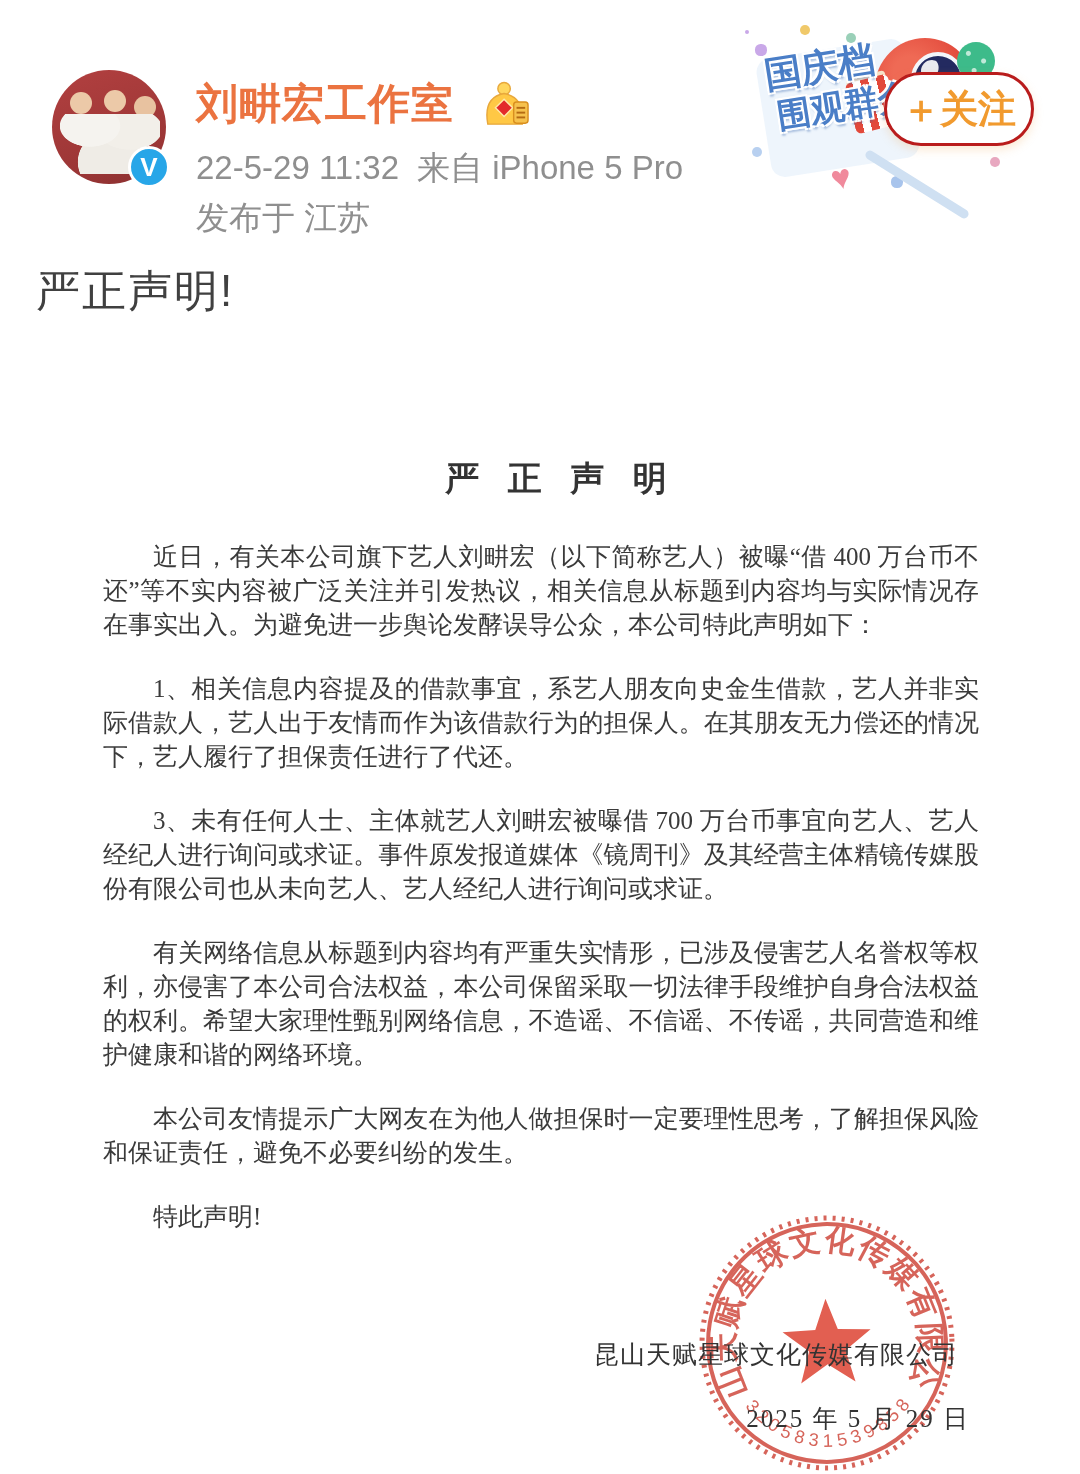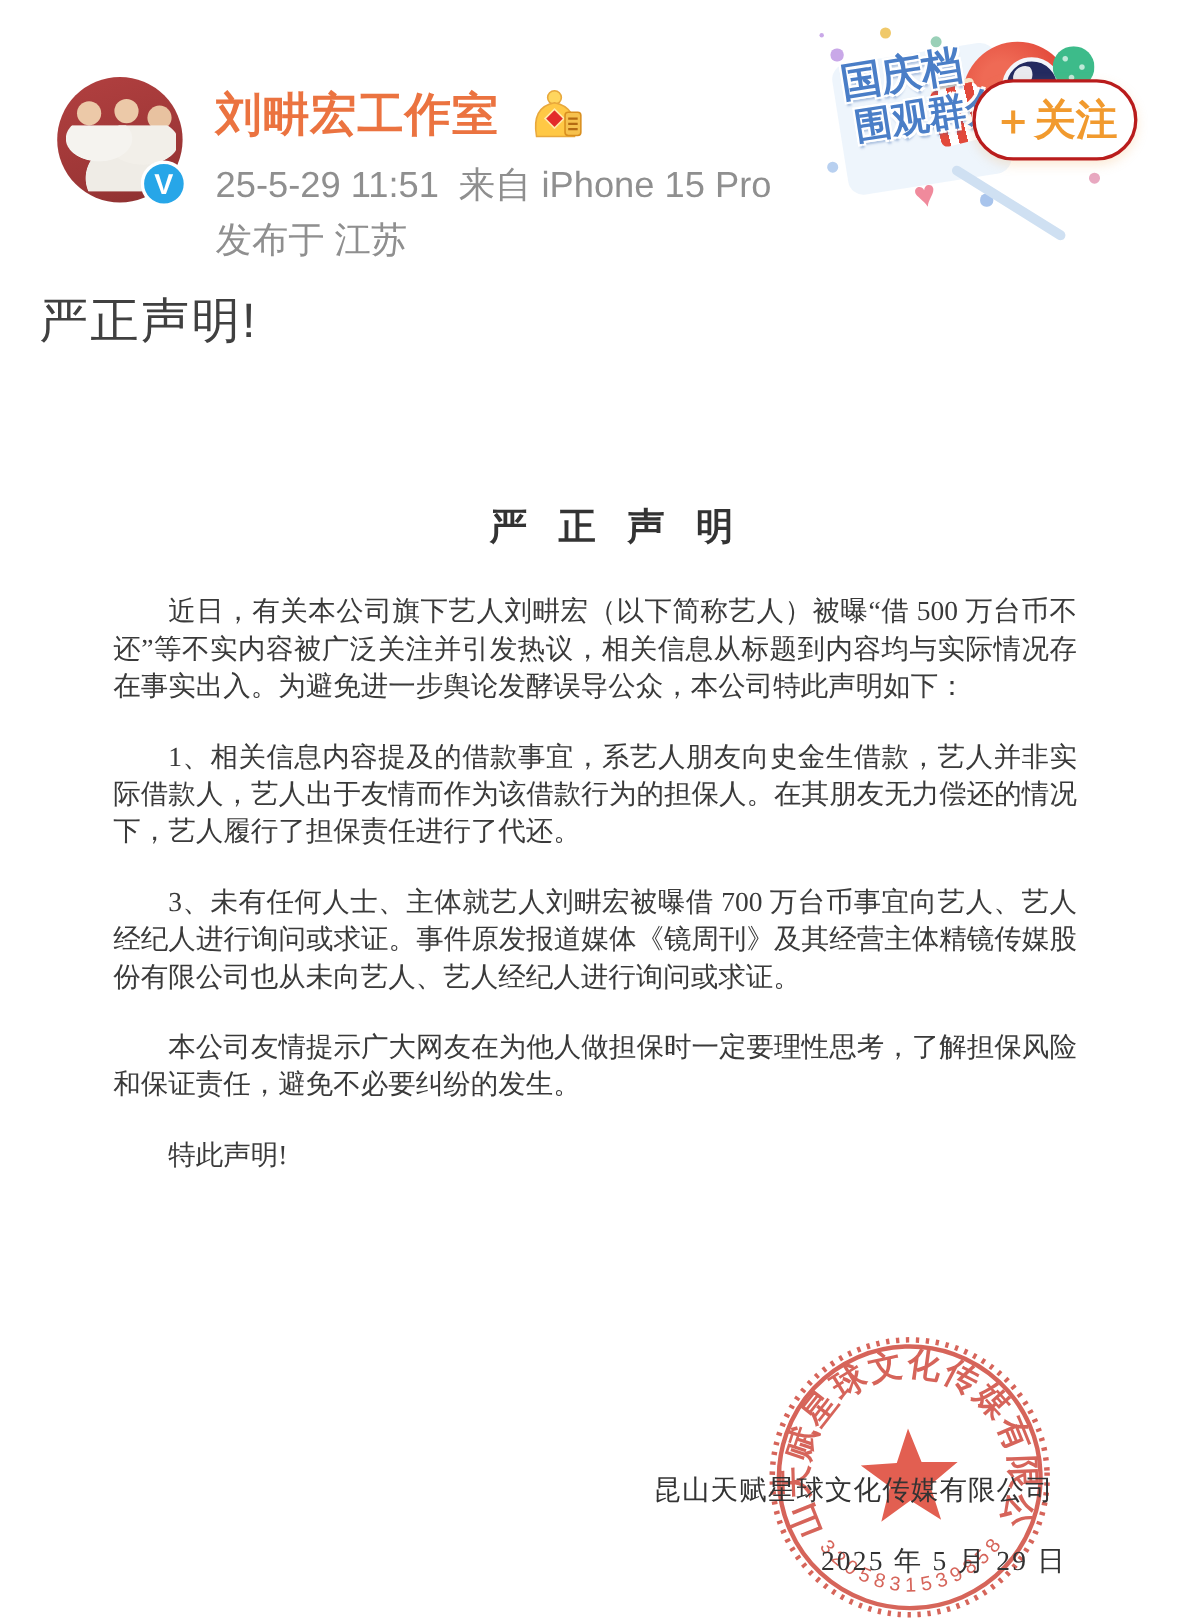--- a/index.html
+++ b/index.html
@@ -116,21 +116,21 @@
       <circle cx="24" cy="8" r="6.5" fill="#ffd65e" stroke="#e8a83c" stroke-width="1.5"></circle>
       <path d="M7 45 Q2 17 24 13 Q46 17 43 45 Z" fill="#ffc845" stroke="#e8a83c" stroke-width="1.5"></path>
       <polygon points="24,19 33,28 24,37 15,28" fill="#e32b2b" stroke="#ffe9a8" stroke-width="1.5"></polygon>
       <rect x="34" y="22" width="15" height="22" rx="3" fill="#f6c14d" stroke="#d98f1f" stroke-width="1.5"></rect>
       <line x1="37" y1="28" x2="46" y2="28" stroke="#b46a12" stroke-width="2"></line>
       <line x1="37" y1="33" x2="46" y2="33" stroke="#b46a12" stroke-width="2"></line>
       <line x1="37" y1="38" x2="46" y2="38" stroke="#b46a12" stroke-width="2"></line>
     </svg>
   </div>
   <div class="meta1">
-    <span>25-5-29 11:51</span><span class="device">来自 iPhone 15 Pro</span>
+    <span>22-5-29 11:32</span><span class="device">来自 iPhone 5 Pro</span>
   </div>
   <div class="meta2">发布于 江苏</div>
 
   <div class="deco">
     <div class="sprinkles"></div>
     <div class="deco-card"></div>
     <div class="cam">
       <div class="cam-lens"></div>
     </div>
     <div class="popcorn"></div>
@@ -144,23 +144,24 @@
   </div>
 
   <div class="follow-btn">＋关注</div>
 
   <div class="post-text">严正声明!</div>
 
   <div class="statement">
     <div class="doc-title">严 正 声 明</div>
 
     <div class="doc-body">
-      <p>近日，有关本公司旗下艺人刘畊宏（以下简称艺人）被曝“借 500 万台币不还”等不实内容被广泛关注并引发热议，相关信息从标题到内容均与实际情况存在事实出入。为避免进一步舆论发酵误导公众，本公司特此声明如下：</p>
+      <p>近日，有关本公司旗下艺人刘畊宏（以下简称艺人）被曝“借 400 万台币不还”等不实内容被广泛关注并引发热议，相关信息从标题到内容均与实际情况存在事实出入。为避免进一步舆论发酵误导公众，本公司特此声明如下：</p>
       <p>1、相关信息内容提及的借款事宜，系艺人朋友向史金生借款，艺人并非实际借款人，艺人出于友情而作为该借款行为的担保人。在其朋友无力偿还的情况下，艺人履行了担保责任进行了代还。</p>
       <p>3、未有任何人士、主体就艺人刘畊宏被曝借 700 万台币事宜向艺人、艺人经纪人进行询问或求证。事件原发报道媒体《镜周刊》及其经营主体精镜传媒股份有限公司也从未向艺人、艺人经纪人进行询问或求证。</p>
+      <p>有关网络信息从标题到内容均有严重失实情形，已涉及侵害艺人名誉权等权利，亦侵害了本公司合法权益，本公司保留采取一切法律手段维护自身合法权益的权利。希望大家理性甄别网络信息，不造谣、不信谣、不传谣，共同营造和维护健康和谐的网络环境。</p>
       <p>本公司友情提示广大网友在为他人做担保时一定要理性思考，了解担保风险和保证责任，避免不必要纠纷的发生。</p>
       <p class="doc-closing">特此声明!</p>
     </div>
 
     <svg class="seal" viewBox="0 0 260 260">
       <defs>
         <path id="sealArcTop" d="M 43.5 161.5 A 92 92 0 1 1 216.5 161.5" fill="none"></path>
         <path id="sealArcBottom" d="M 36.7 173.6 A 103 103 0 0 0 223.3 173.6" fill="none"></path>
       </defs>
       <circle cx="130" cy="130" r="124" fill="none" stroke="#cf4a3e" stroke-width="5" stroke-dasharray="3 6"></circle>

